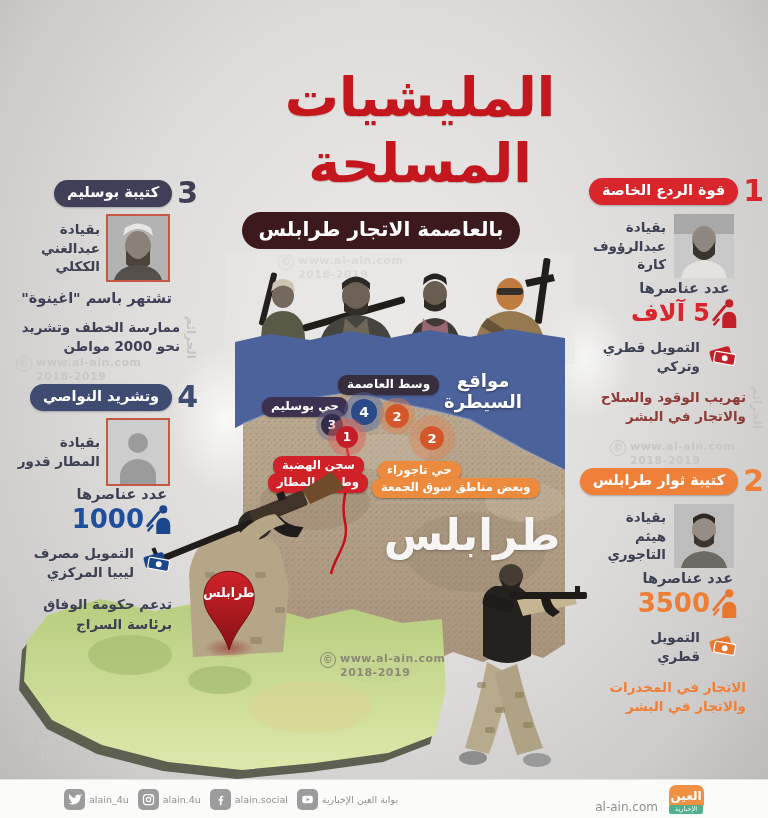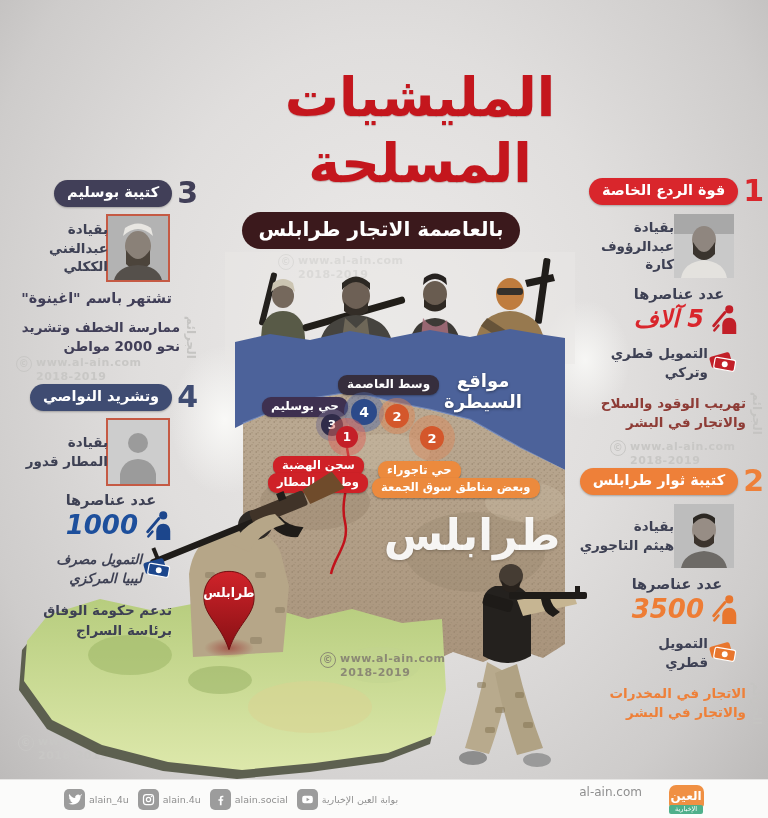--- a/index.html
+++ b/index.html
@@ -24,30 +24,30 @@
   .wm-light{color:#c8c7c5;} .wm-dark{color:rgba(125,118,110,.8);}
   .crime-tag{writing-mode:vertical-rl;color:#c5c4c2;font-size:12px;font-weight:bold;
     letter-spacing:1px;line-height:14px;}
   
   .sec{position:absolute;z-index:9;display:flex;flex-direction:column;align-items:flex-end;}
   .sec-right{right:4px;width:188px;} .sec-left{left:8px;width:190px;}
   .badge-row{display:flex;align-items:center;gap:5px;}
   .badge{color:#fff;font-weight:bold;font-size:14.5px;padding:4px 13px 7px;
     border-radius:17px;white-space:nowrap;box-shadow:0 1px 2px rgba(0,0,0,.25);}
   .badge-num{font-size:30px;font-weight:bold;line-height:30px;}
-  .row{display:flex;justify-content:flex-end;align-items:center;gap:0;direction:rtl;}
+  .row{display:flex;justify-content:flex-end;align-items:center;gap:8px;direction:rtl;}
   .pad{padding-left:0;padding-right:26px;}
   .leader-row{margin-top:8px;padding-right:30px;}
   .leader-text{text-align:right;font-size:13.5px;font-weight:bold;color:#3e4154;line-height:1.4;direction:rtl;}
   .photo{width:60px;height:64px;flex:0 0 auto;}
   .photo svg{display:block;width:100%;height:100%;}
   .ph-border{outline:2px solid #c55a44;}
-  .members{margin-top:8px;text-align:left;direction:rtl;}
+  .members{margin-top:2px;text-align:center;direction:rtl;}
   .members-label{font-size:14.5px;font-weight:bold;color:#3e4154;}
-  .members-val-row{display:flex;align-items:center;justify-content:flex-end;gap:6px;margin-top:2px;font-style:italic;}
+  .members-val-row{display:flex;align-items:center;justify-content:flex-end;margin-top:2px;}
   .members-val{font-weight:bold;font-size:24px;line-height:26px;}
   .icon-fighter{width:28px;height:30px;} .icon-money{width:30px;height:26px;}
   .funding-row{margin-top:10px;}
   .funding-text{text-align:right;font-size:13.5px;font-weight:bold;color:#3e4154;line-height:1.4;direction:rtl;}
   .crime-row{margin-top:10px;display:flex;gap:4px;align-items:center;justify-content:flex-end;}
   .crime-lines{text-align:right;font-size:13.5px;font-weight:bold;line-height:1.45;direction:rtl;}
   .alias{margin-top:10px;padding-right:26px;text-align:right;font-size:14.5px;
     font-weight:bold;color:#413f58;direction:rtl;}
   .note{margin-top:12px;padding-right:26px;text-align:right;font-size:13.5px;
     font-weight:bold;color:#3e4154;line-height:1.5;direction:rtl;}
@@ -77,21 +77,21 @@
   
   .footer{position:absolute;left:0;right:0;bottom:0;height:38px;background:#fbfbfa;
     border-top:1px solid #e6e5e4;z-index:10;}
   .social{position:absolute;left:64px;bottom:8px;display:flex;align-items:flex-end;gap:9px;z-index:11;}
   .soc-group{display:flex;align-items:center;gap:4px;}
   .soc-icon{width:21px;height:21px;border-radius:5px;background:#9c9c9c;
     display:flex;align-items:center;justify-content:center;}
   .soc-icon svg{width:15px;height:15px;display:block;}
   .soc-label{font-size:9.5px;color:#8f8f8f;}
   .soc-label-ar{direction:rtl;}
-  .brand{position:absolute;right:62px;bottom:4px;display:flex;align-items:flex-start;gap:24px;z-index:11;}
+  .brand{position:absolute;right:62px;bottom:4px;display:flex;align-items:flex-end;gap:8px;z-index:11;}
   .site{font-size:12px;color:#8f8f8f;}
   .logo{width:40px;display:flex;flex-direction:column;align-items:center;}
   .logo-top{width:35px;height:22px;background:#f09043;border-radius:7px 7px 3px 3px;
     color:#fff;font-weight:bold;font-size:12px;text-align:center;line-height:22px;direction:rtl;}
   .logo-sub{width:34px;margin-top:-2px;background:#4fb08b;border-radius:2px;color:#fff;
     font-size:6.5px;text-align:center;line-height:9px;direction:rtl;}
 </style>
 </head>
 <body>
 
@@ -461,21 +461,21 @@
           <g fill="currentColor">
               <circle cx="22" cy="6" r="4.6"></circle>
           <path d="M14 34v-9.5c0-5.8 3.2-9 8-9s8 3.2 8 9V34z"></path>
           <rect x="-1" y="15.5" width="23" height="3.4" rx="1.4" transform="rotate(-50 10.5 17)"></rect>
           <rect x="2" y="26" width="10" height="2.8" rx="1.2" transform="rotate(-50 7 27)"></rect>
             </g>
         </svg>
         <span class="members-val" style="color:#1d4f9c;font-size:26px;">1000</span>
       </div>
     </div>
-    <div class="row funding-row" style="padding-right:26px;font-style:italic;">
+    <div class="row funding-row" style="padding-right:26px;">
       <svg class="icon-money" viewBox="0 0 34 30" style="color:#1c468c;">
         <rect x="2" y="5" width="24" height="13" rx="2.5" fill="currentColor" transform="rotate(-16 14 11)"></rect>
         <rect x="7" y="10" width="24" height="13" rx="2.5" fill="currentColor" stroke="#fff" stroke-width="1.4" transform="rotate(10 19 16)"></rect>
         <circle cx="19" cy="16.5" r="3.4" fill="#fff"></circle>
       </svg>
       <div class="funding-text">
         <div>التمويل مصرف</div>
         <div>ليبيا المركزي</div>
       </div>
     </div>

